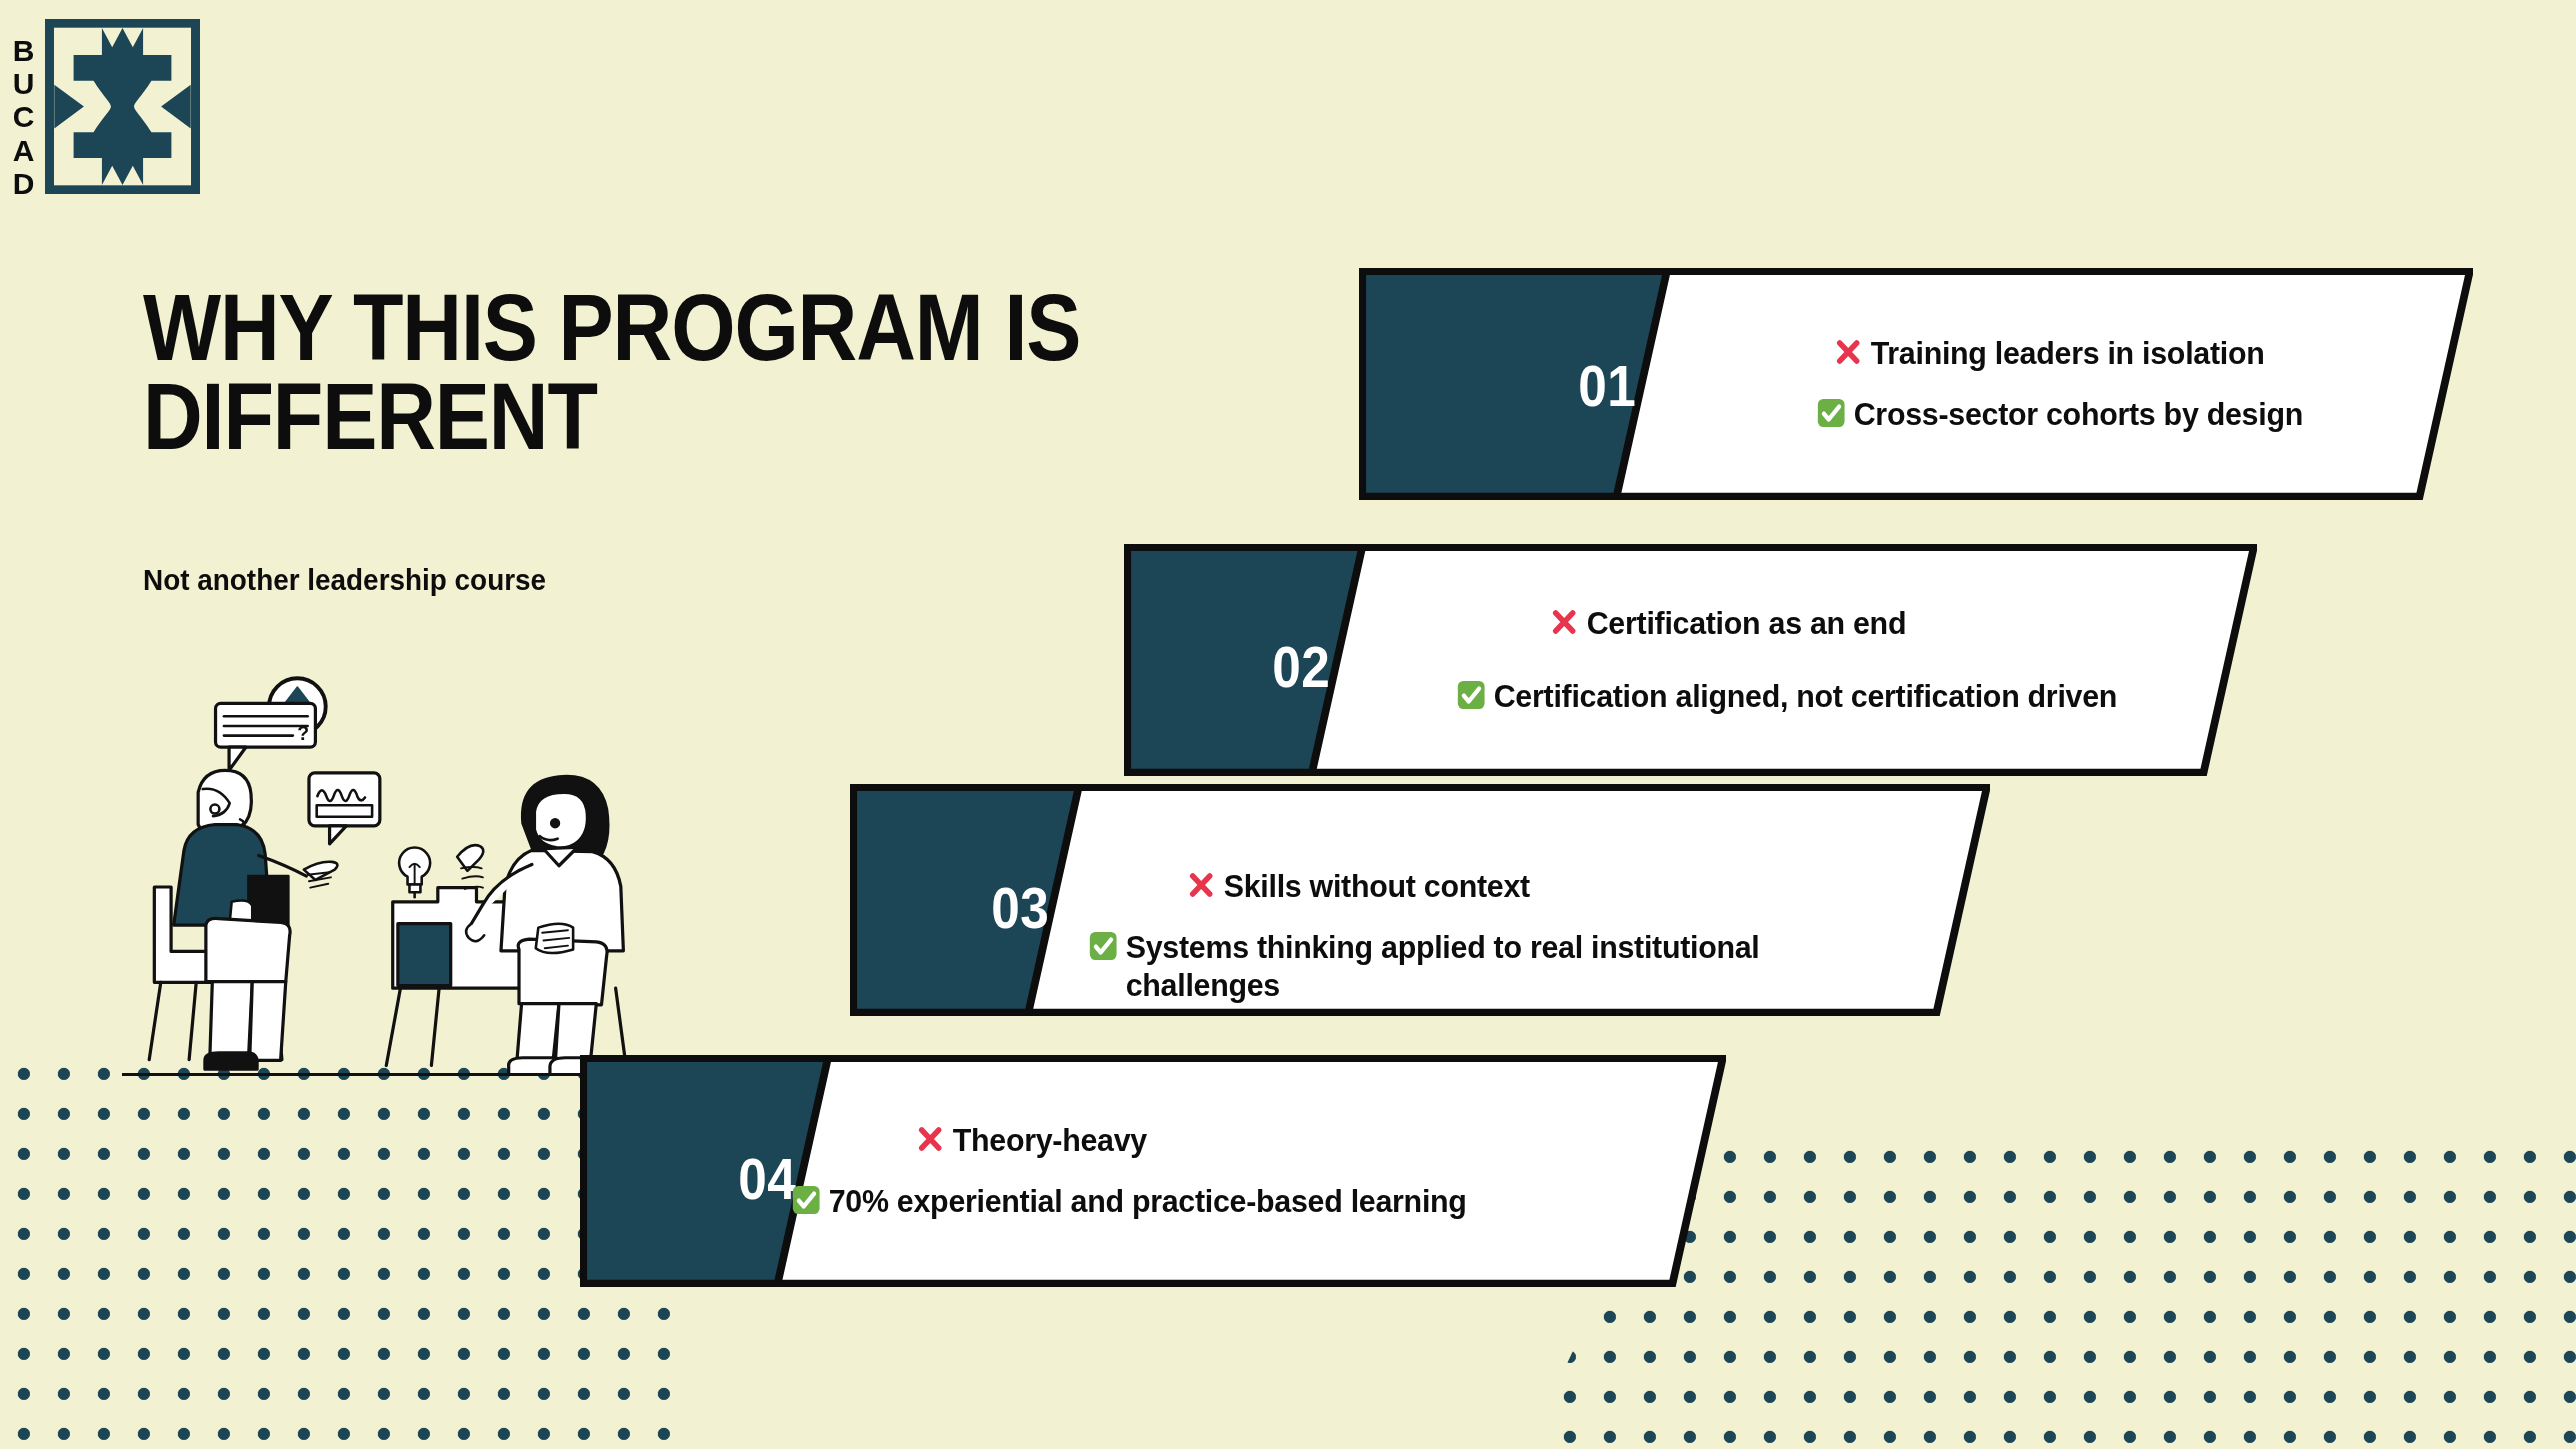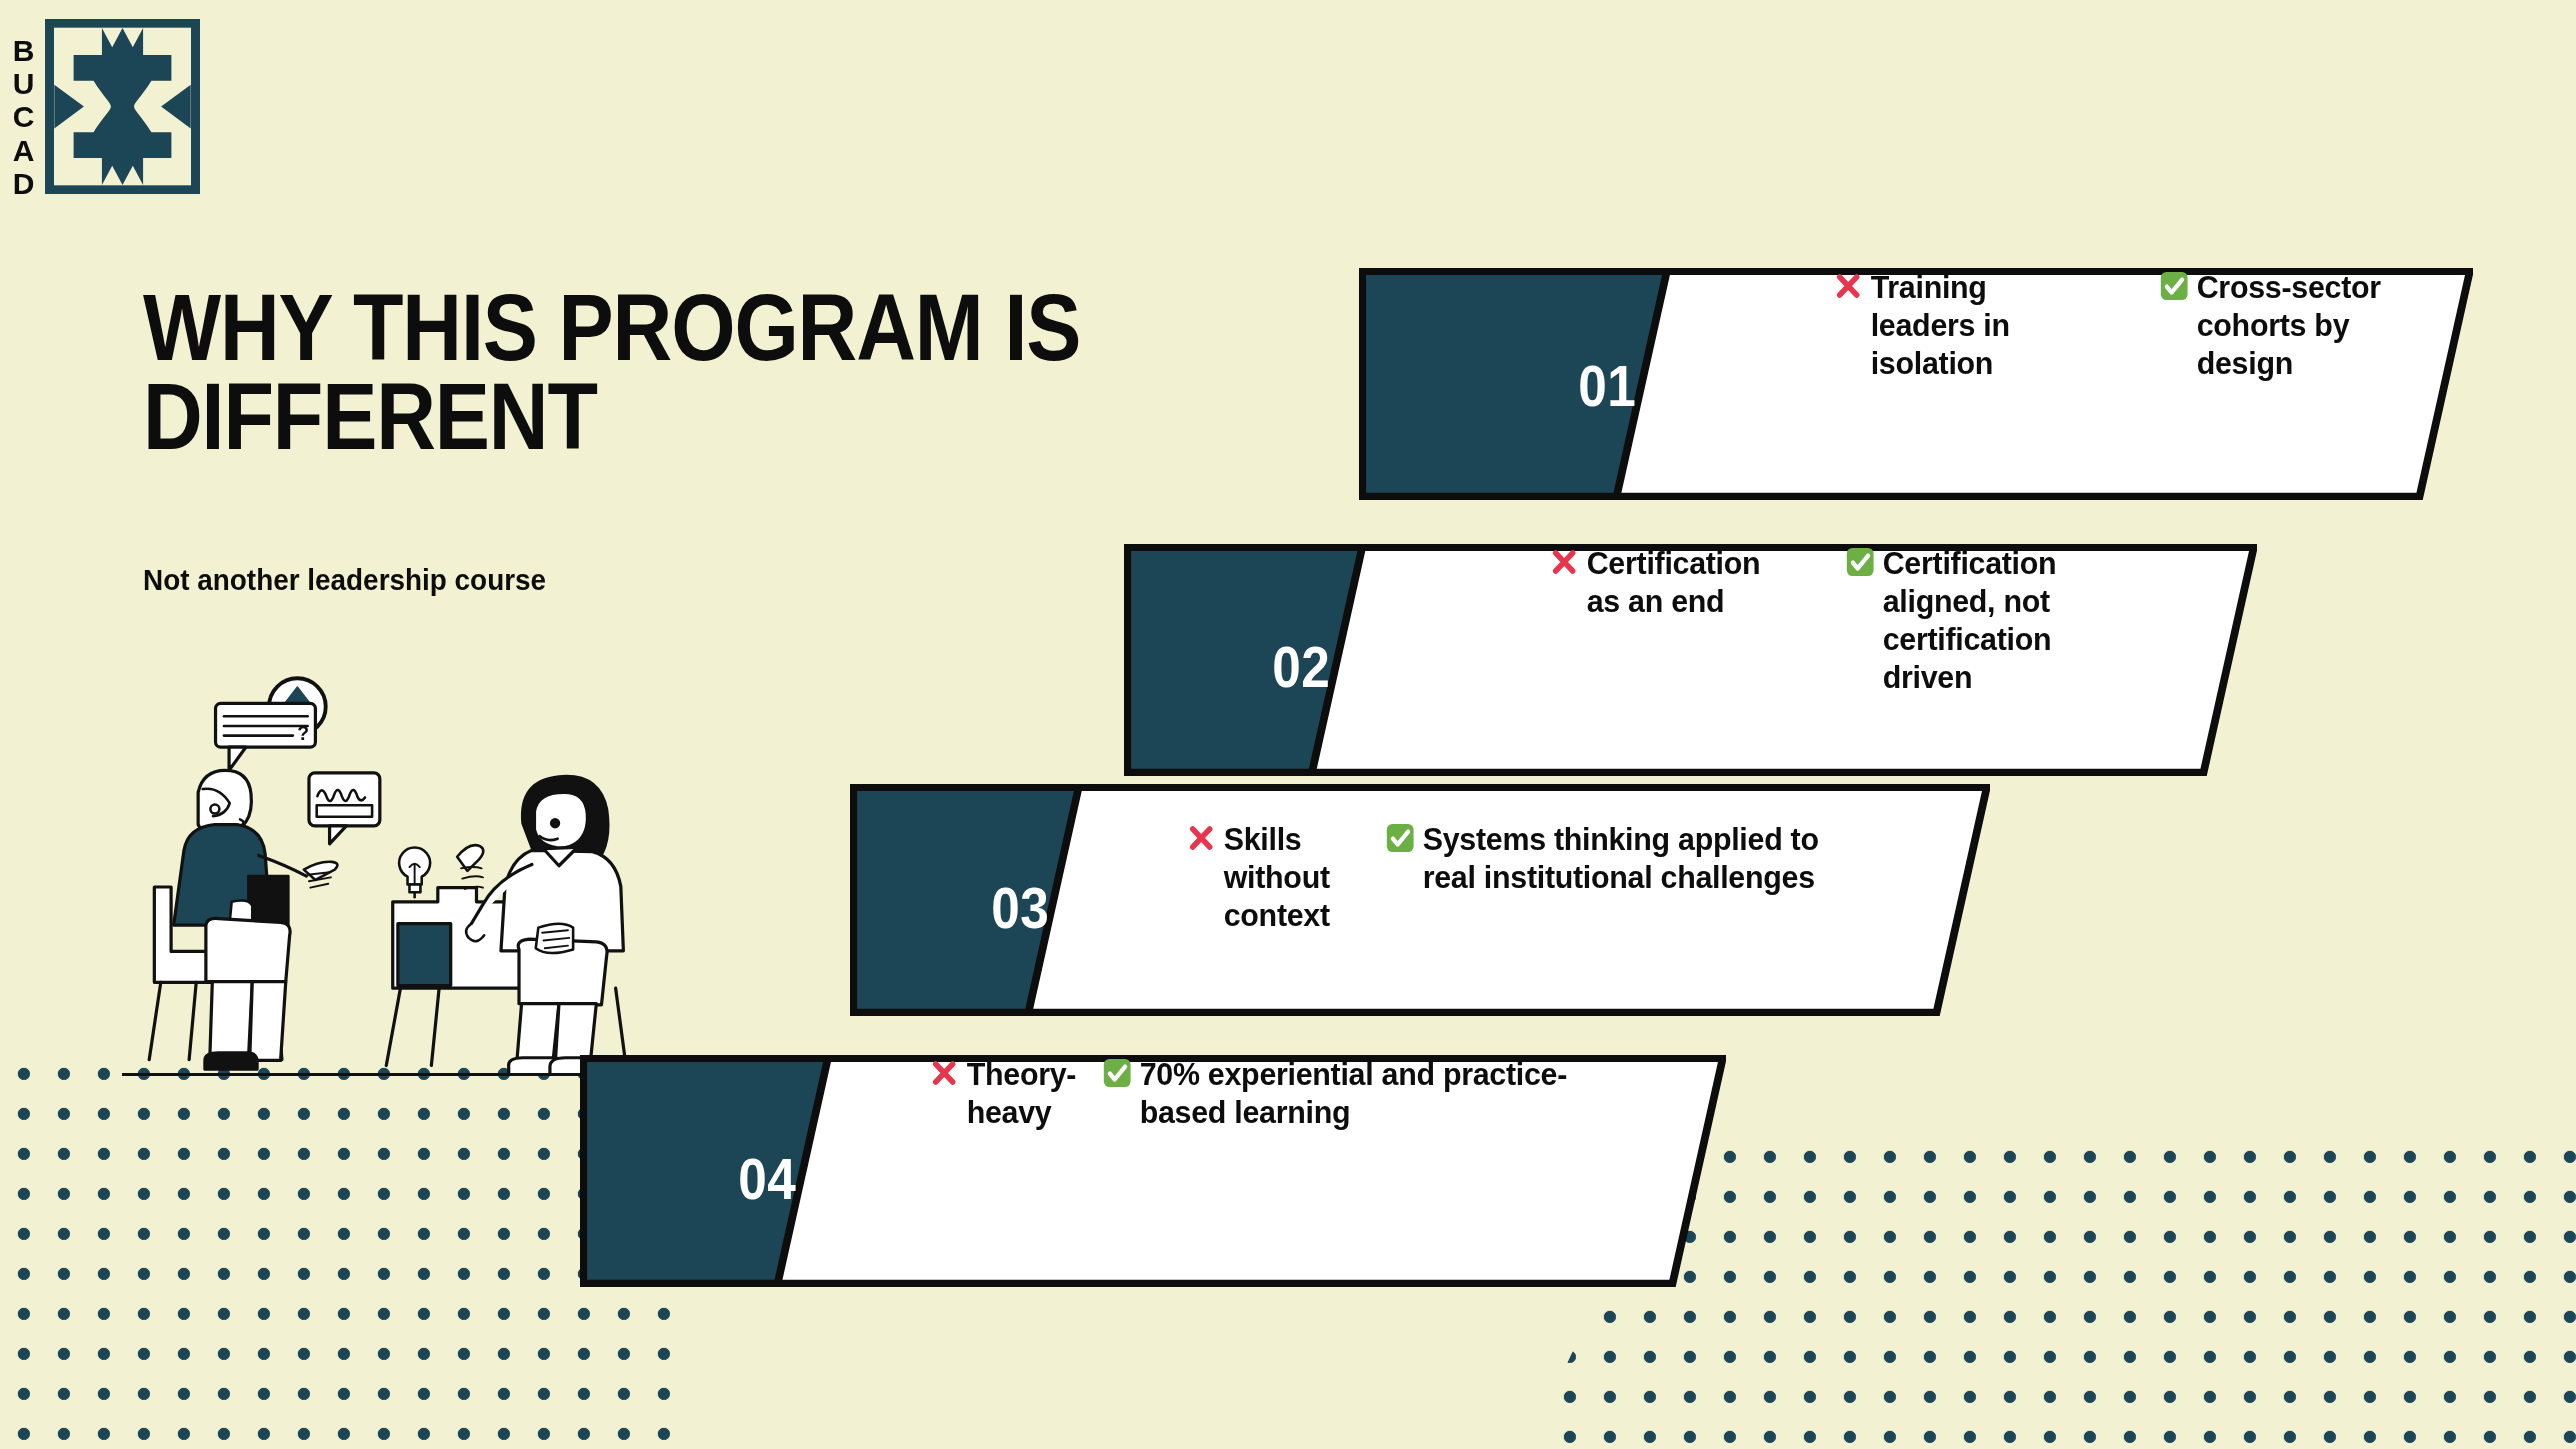--- a/index.html
+++ b/index.html
@@ -119,21 +119,21 @@
     letter-spacing: 0.6px;
     transform: scaleX(0.9);
     transform-origin: center;
     z-index: 3;
     font-family: "Liberation Sans", sans-serif;
   }
   .banner .rows {
     position: absolute;
     z-index: 3;
     display: flex;
-    flex-direction: row;
+    flex-direction: column;
     justify-content: center;
     height: 100%;
   }
   .row {
     display: flex;
     align-items: flex-start;
     font-size: 32px;
     font-weight: 800;
     color: #0D0D0D;
     line-height: 1.18;
@@ -159,21 +159,21 @@
   #banner-4 { left: 580px;  top: 1055px; width: 1146px; }
 
   #banner-1 .num { left: 216px; top: 85px; }
   #banner-2 .num { left: 145px; top: 90px; }
   #banner-3 .num { left: 138px; top: 91px; }
   #banner-4 .num { left: 155px; top: 91px; }
 
   #banner-1 .rows { left: 348px; width: 696px; top: 0; }
   #banner-2 .rows { left: 270px; width: 760px; top: 0; gap: 12px; }
   #banner-3 .rows { left: 238px; width: 779px; top: 0; margin-top: 36px; }
-  #banner-4 .rows { left: 225px; width: 799px; top: 0; }
+  #banner-4 .rows { left: 211px; width: 799px; top: 0; }
 
   #banner-1 .row.neg { margin-left: 126px; }
   #banner-2 .row.neg { margin-left: 155px; }
   #banner-3 .row.neg { margin-left: 98px; }
   #banner-4 .row.neg { margin-left: 124px; }
   #banner-1 .row.pos { margin-left: 109px; }
   #banner-2 .row.pos { margin-left: 62px; }
   #banner-3 .row.pos { margin-left: 0px; }
   #banner-4 .row.pos { margin-left: 0px; }
 </style>

